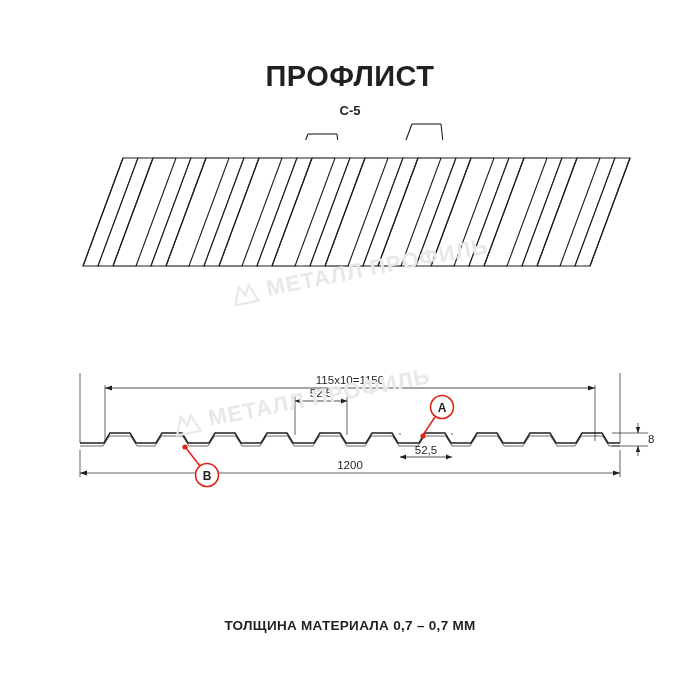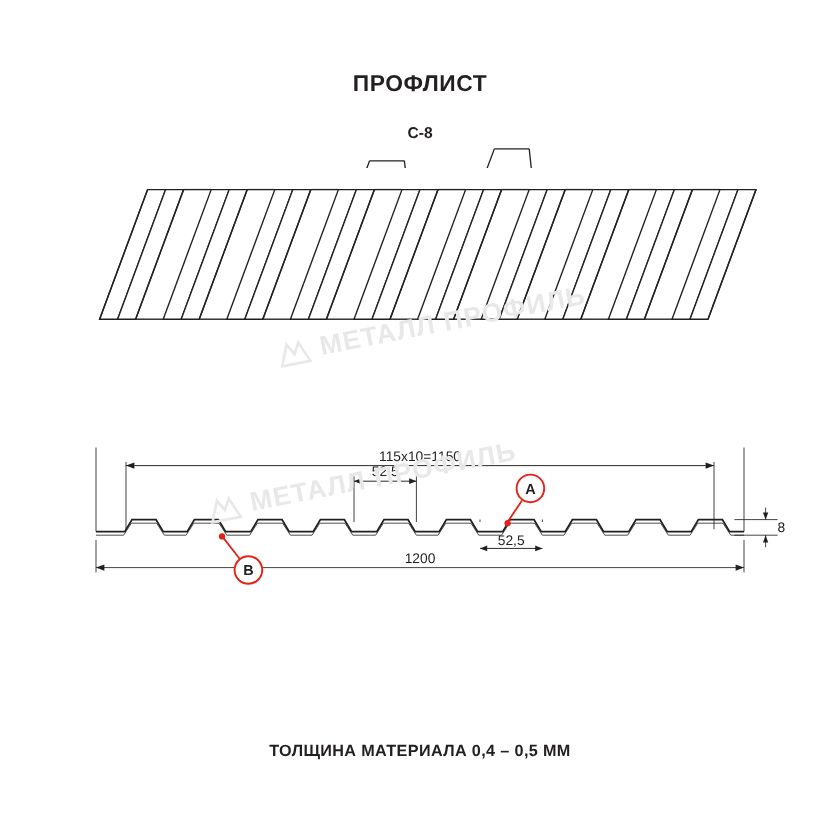--- a/index.html
+++ b/index.html
@@ -18,21 +18,21 @@
   .page {
     position: absolute;
     inset: 0;
   }
   .title {
     position: absolute;
     top: 60px;
     left: 0;
     width: 100%;
     text-align: center;
-    font-size: 19px;
+    font-size: 29px;
     font-weight: bold;
     letter-spacing: 0.5px;
     color: #231f20;
   }
   .subtitle {
     position: absolute;
     top: 103px;
     left: 0;
     width: 100%;
     text-align: center;
@@ -94,21 +94,21 @@
   }
   .dimtxt { font-size: 11.5px; }
   .calltxt { font-size: 12px; font-weight: bold; fill: #231f20; }
 </style>
 </head>
 <body>
 
 <div class="page">
 
   <div class="title">ПРОФЛИСТ</div>
-  <div class="subtitle">С-8</div>
+  <div class="subtitle">С-5</div>
 
   <div class="iso-wrap">
     <svg width="580" height="180" viewBox="0 0 580 180">
       <g fill="none" stroke="#231f20" stroke-width="1.1" stroke-linejoin="miter">
 
         <path d="M30 118 L66 14"></path>
         <path d="M30 118 L41 118"></path>
         <path d="M41 118 L58 70 L72 70 L78 52"></path>
 
         <path d="M66 14 L95 14"></path>
@@ -329,14 +329,14 @@
     </svg>
   </div>
 
   <div class="wm w2">
     <svg width="30" height="26" viewBox="0 0 30 26" style="display:inline-block">
       <path d="M3 22 L10 5 L15 14 L20 5 L27 22 Z" fill="none" stroke="#e8e8e8" stroke-width="2.2"></path>
     </svg>
     <span>МЕТАЛЛ ПРОФИЛЬ</span>
   </div>
 
-  <div class="footer">ТОЛЩИНА МАТЕРИАЛА 0,4 – 0,5 ММ</div>
+  <div class="footer">ТОЛЩИНА МАТЕРИАЛА 0,7 – 0,7 ММ</div>
 </div>
 
 </body></html>

